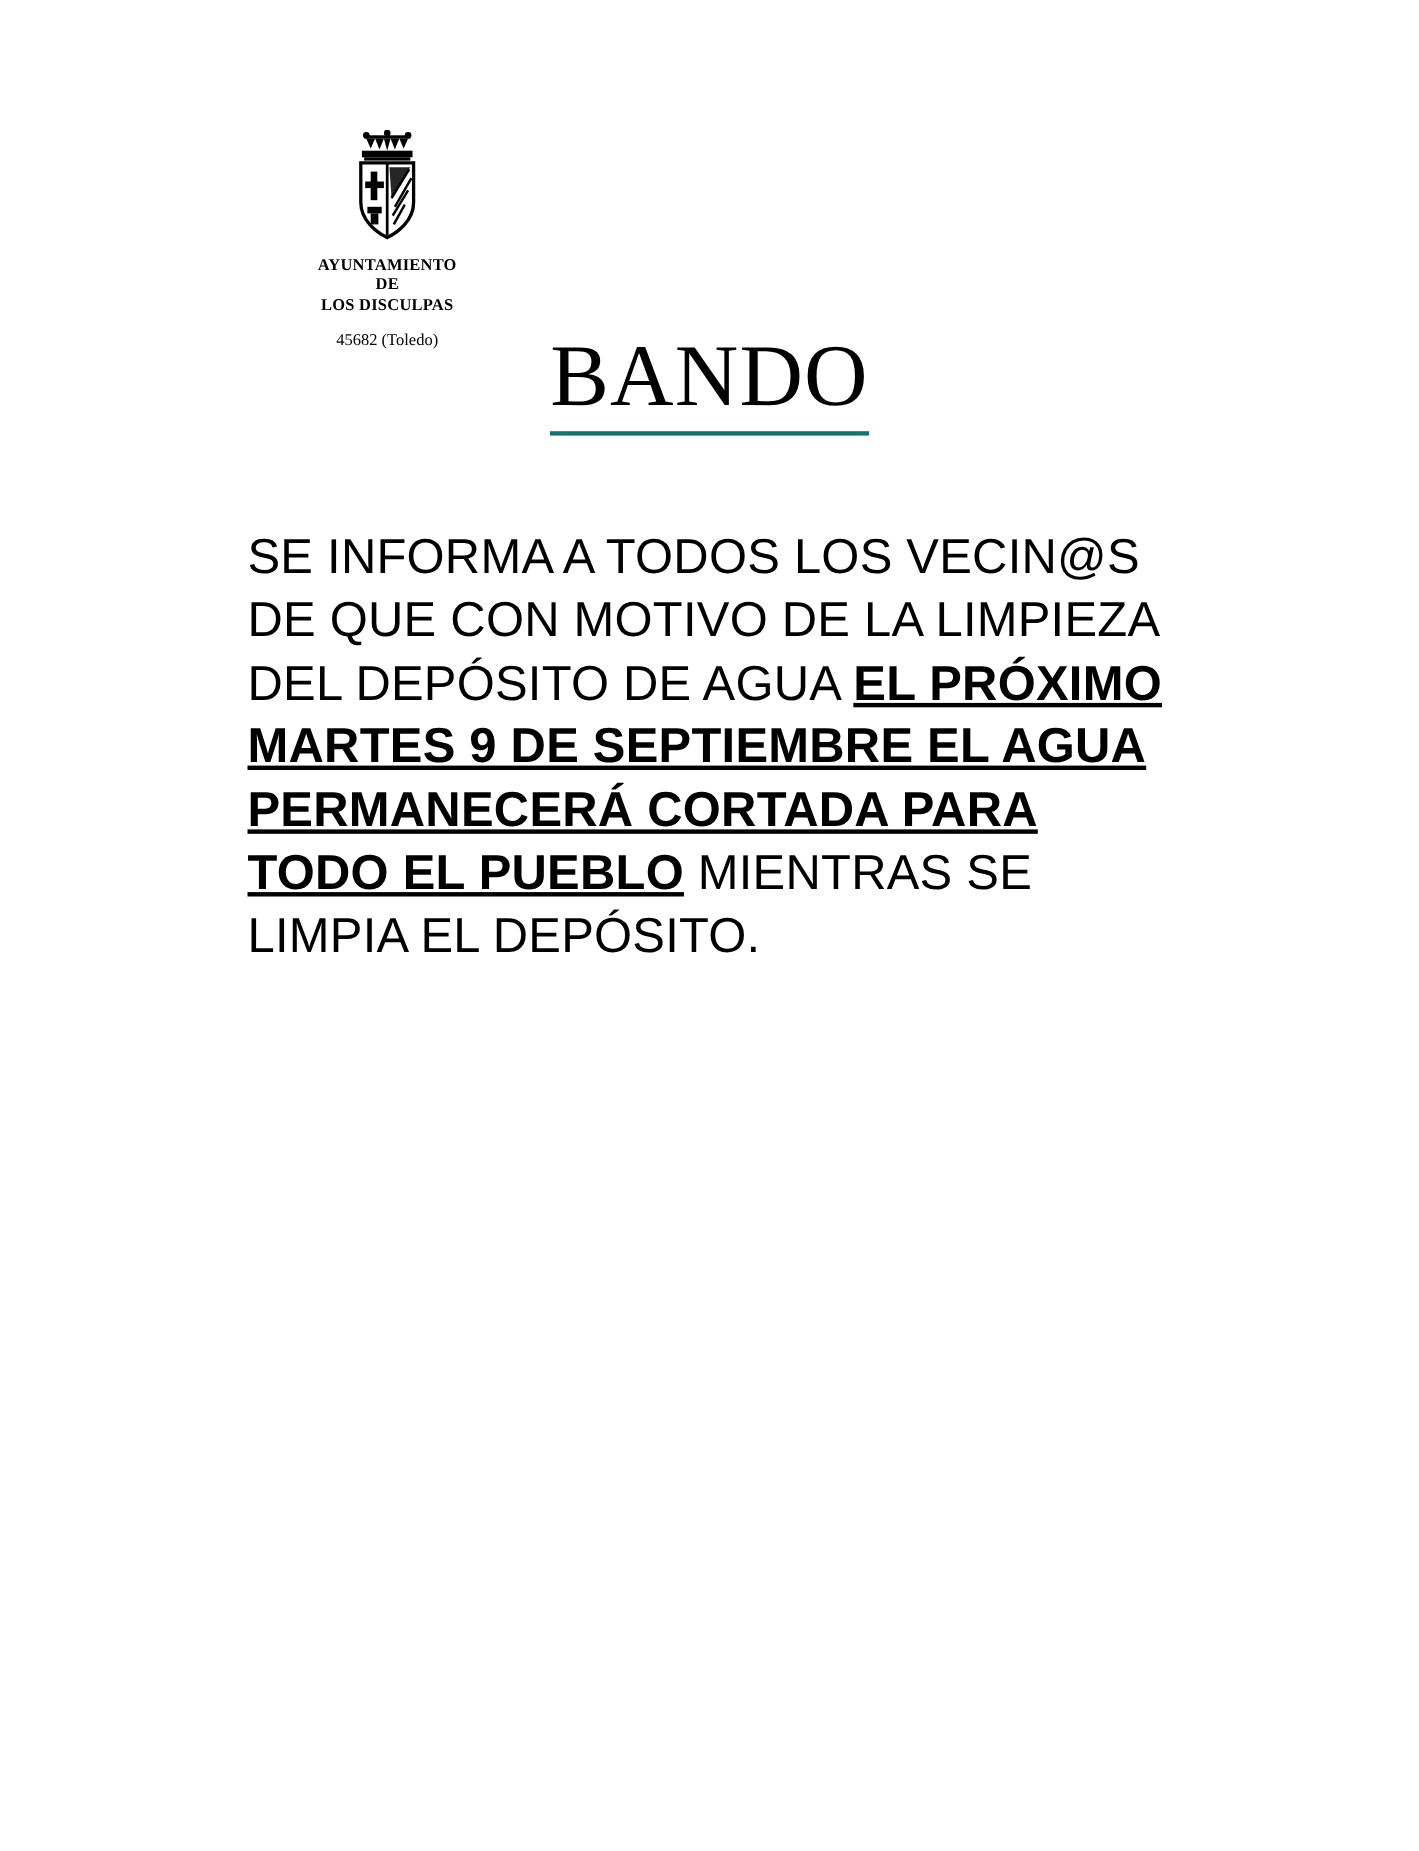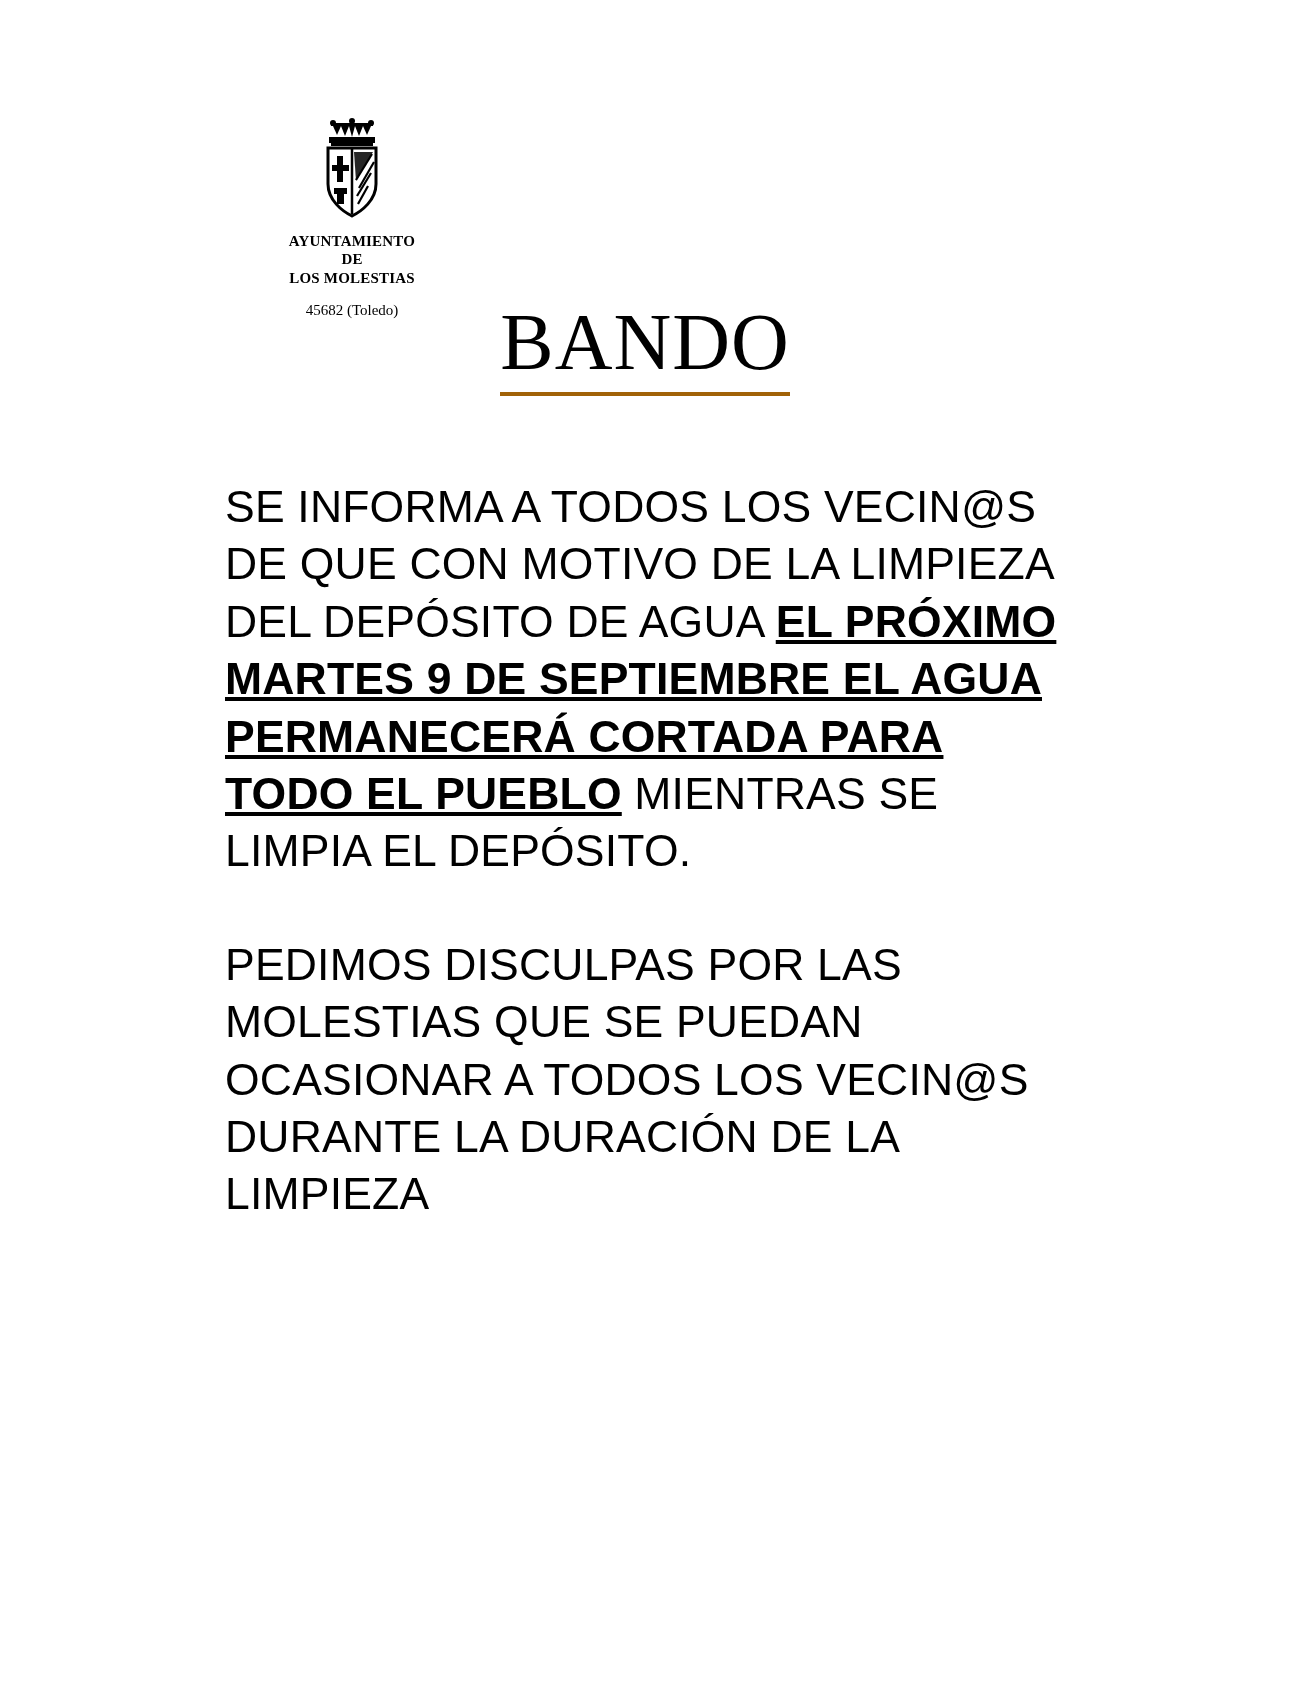--- a/index.html
+++ b/index.html
@@ -64,21 +64,21 @@
     left: 0;
     top: 300px;
     width: 1290px;
     text-align: center;
     font-family: "Liberation Serif", serif;
     font-size: 80px;
     line-height: 1.05;
     letter-spacing: 1px;
   }
   .title span {
-    border-bottom: 4px solid #a16207;
+    border-bottom: 4px solid #0f766e;
     padding-bottom: 6px;
   }
 
   
   .body-text {
     position: absolute;
     left: 225px;
     top: 478px;
     width: 840px;
     text-align: left;
@@ -139,27 +139,26 @@
         <line x1="44" y1="70" x2="59" y2="44"></line>
         <line x1="42" y1="78" x2="56" y2="55"></line>
         <line x1="43" y1="86" x2="53" y2="68"></line>
       </g>
       <path d="M39 34 L58 34 L41 63 Z" fill="#000000" opacity="0.85"></path>
     </svg>
 
     <div class="letterhead-lines">
       <div class="lh-line1">AYUNTAMIENTO</div>
       <div class="lh-line2">DE</div>
-      <div class="lh-line3">LOS MOLESTIAS</div>
+      <div class="lh-line3">LOS DISCULPAS</div>
       <div class="lh-line4">45682 (Toledo)</div>
     </div>
   </div>
 
   <div class="title">
     <span>BANDO</span>
   </div>
 
   <div class="body-text">
     <p class="para"><span>SE INFORMA A TODOS LOS VECIN@S DE QUE CON MOTIVO DE LA LIMPIEZA DEL DEPÓSITO DE AGUA </span><span class="emph">EL PRÓXIMO MARTES 9 DE SEPTIEMBRE EL AGUA PERMANECERÁ CORTADA PARA TODO EL PUEBLO</span><span> MIENTRAS SE LIMPIA EL DEPÓSITO.</span></p>
-    <p class="para">PEDIMOS DISCULPAS POR LAS MOLESTIAS QUE SE PUEDAN OCASIONAR A TODOS LOS VECIN@S DURANTE LA DURACIÓN DE LA LIMPIEZA</p>
   </div>
 
 </div>
 
 </body></html>

